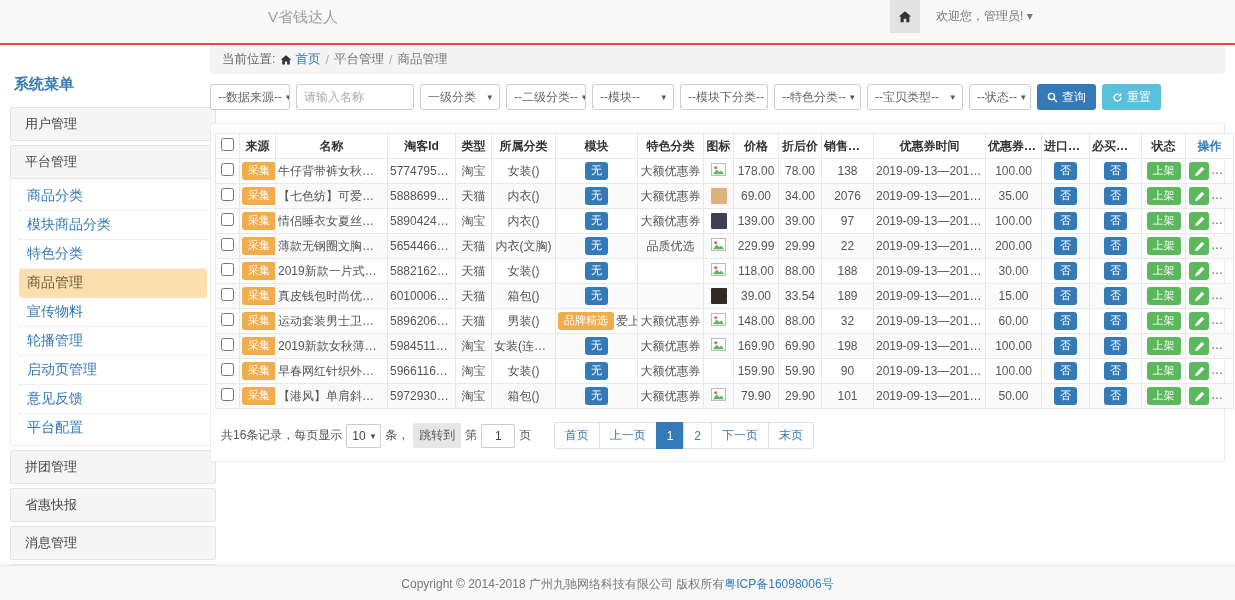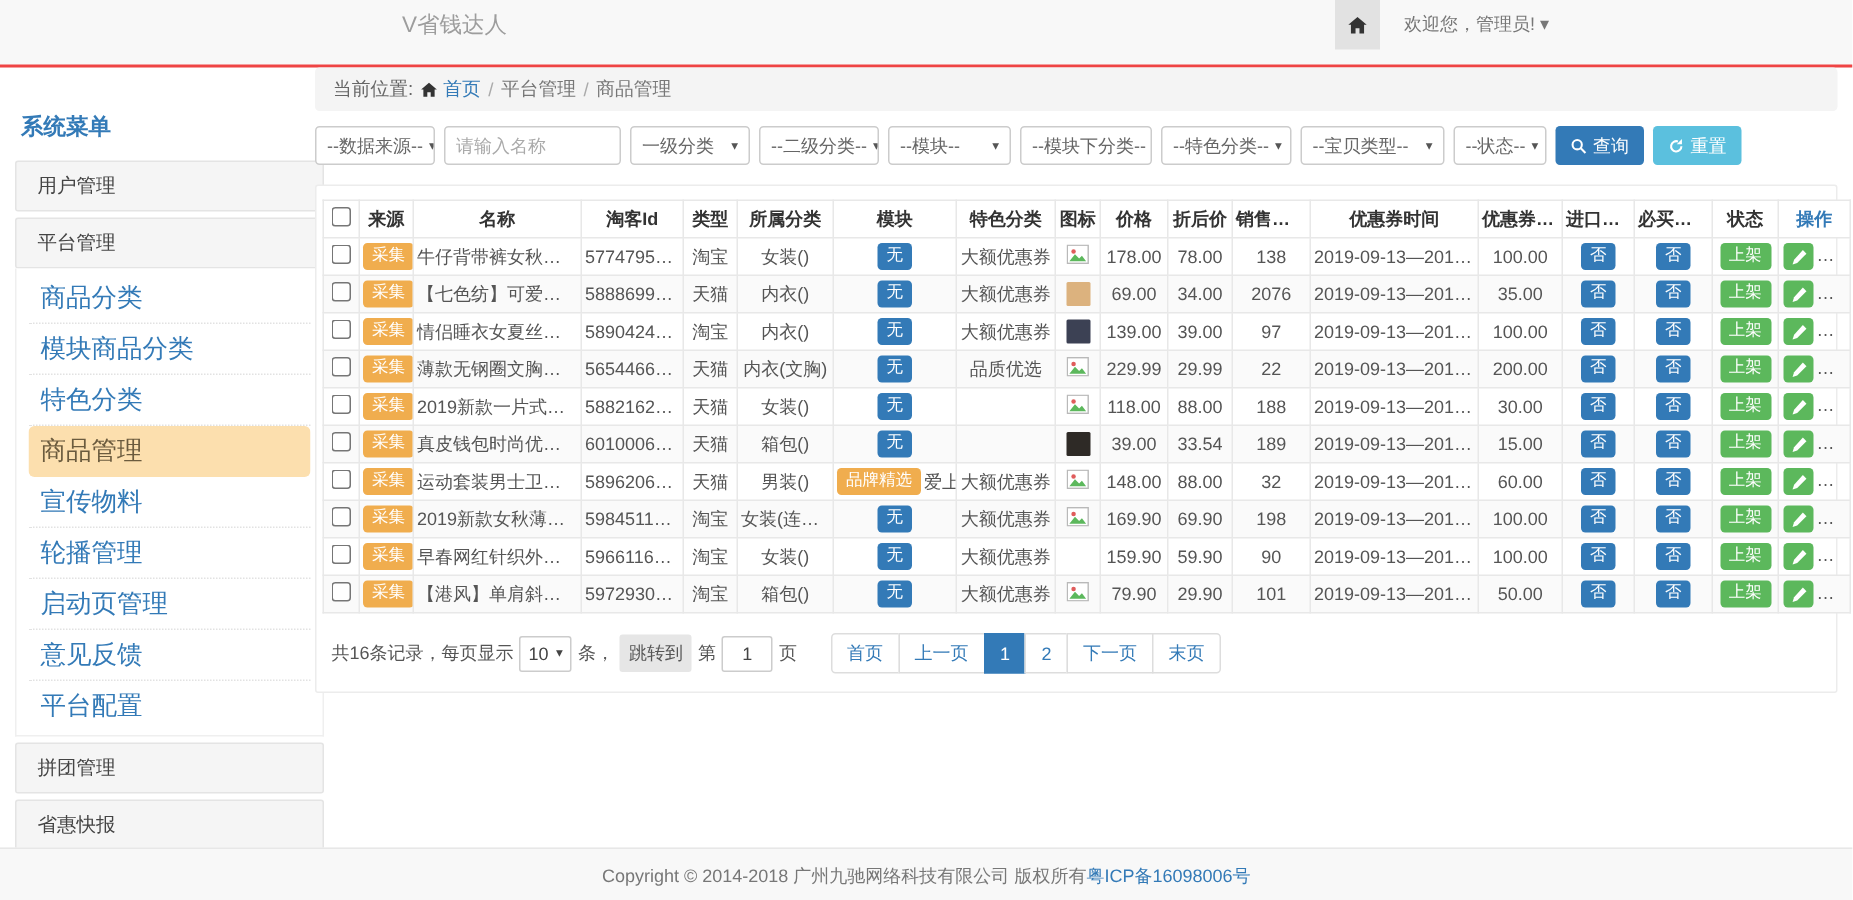--- a/index.html
+++ b/index.html
@@ -11,21 +11,21 @@
   .brand { position:absolute; left:268px; top:0; line-height:33px; font-size:15px; color:#9d9d9d; }
   .hdr-group { position:absolute; left:866px; top:0; height:33px; display:flex; align-items:stretch;margin-left:24px; }
   .home-box { width:30px; background:#e2e2e2; display:flex; align-items:center; justify-content:center; color:#333; }
   .welcome { margin-left:16px; font-size:12px; color:#777; line-height:33px; white-space:nowrap; }
 
   
   .sidebar { position:absolute; left:10px; top:62px; width:206px; }
   .sb-title { color:#337ab7; font-weight:bold; font-size:15px; padding:13px 4px 9px 4px; }
   .sb-head { background:#f5f5f5; border:1px solid #e4e4e4; border-radius:2px; padding:7px 14px; font-size:13px; color:#444; margin-top:4px; cursor:pointer; }
   .sb-sub { background:#fff; border:1px solid #efefef; border-top:none; padding:3px 8px; }
-  .sb-subitem { padding:5px 8px; font-size:17px; color:#337ab7; border-bottom:1px dotted #e2e2e2; cursor:pointer; }
+  .sb-subitem { padding:5px 8px; font-size:14px; color:#337ab7; border-bottom:1px dotted #e2e2e2; cursor:pointer; }
   .sb-subitem:last-child { border-bottom:none; }
   .sb-subitem.active { background:#fcdfae; border-radius:4px; color:#6b5b3e; border-bottom-color:transparent; }
 
   
   .main { position:absolute; left:210px; top:45px; width:1015px; }
   .breadcrumb { background:#f4f4f4; border-radius:3px; padding:6px 12px; font-size:12.5px; color:#666; display:flex; align-items:center; gap:5px; }
   .bc-home { color:#337ab7; display:flex; align-items:center; gap:3px; }
   .bc-sep { color:#aaa; }
   .bc-icon { color:#333; font-size:13px; }
 

